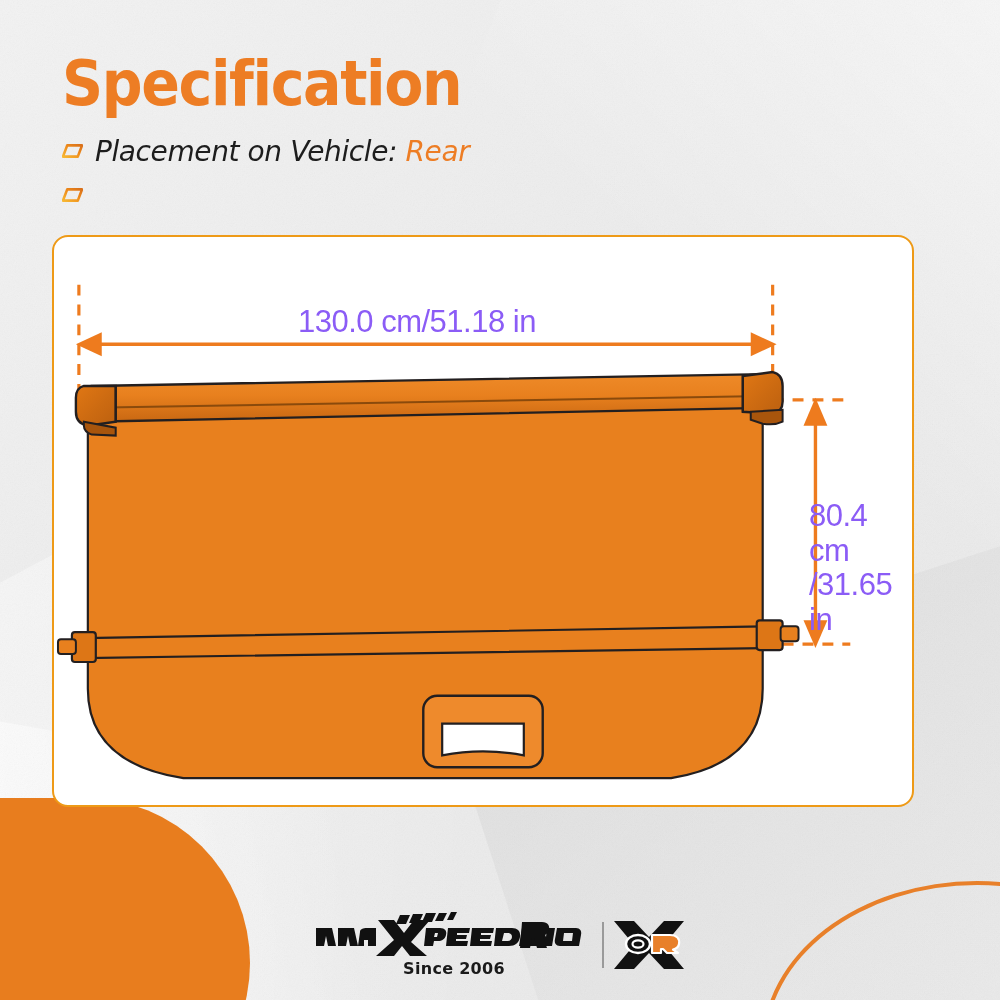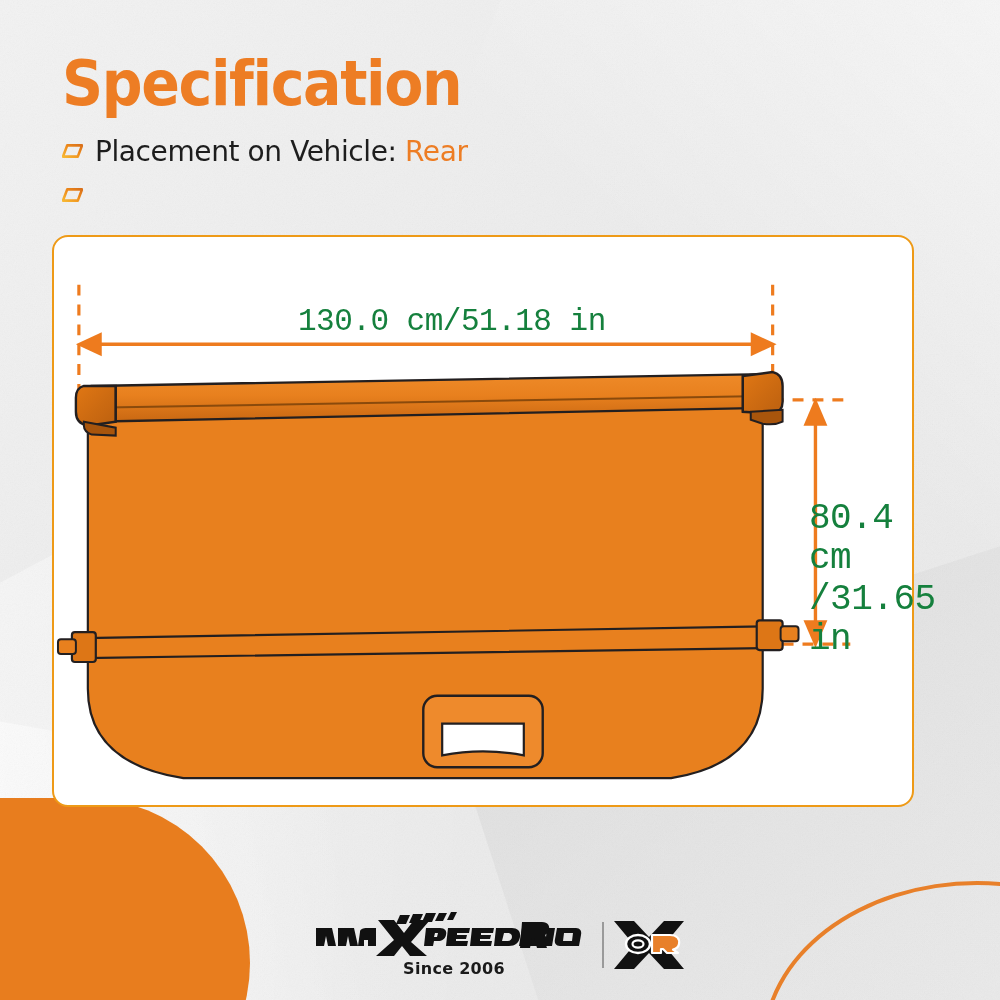--- a/index.html
+++ b/index.html
@@ -95,20 +95,21 @@
     font-size: 62px;
     line-height: 1.02;
     letter-spacing: -1.5px;
     color: #ED7D24;
     transform: scaleX(0.92);
     transform-origin: left center;
   }
 
   .bullets {
     margin-top: 14px;
+    font-style: italic;
   }
   .bullet-row {
     display: flex;
     align-items: center;
     gap: 12px;
     height: 44px;
   }
   .bullet-mark {
     flex: 0 0 auto;
     width: 21px;
@@ -140,35 +141,35 @@
   }
 
   .diagram {
     position: absolute;
     inset: 0;
   }
   .diagram svg { display: block; width: 100%; height: 100%; }
 
   .dim-label {
     position: absolute;
-    font-family: Liberation Mono, monospace;
-    color: #15803d;
+    font-family: Liberation Sans, sans-serif;
+    color: #8b5cf6;
     letter-spacing: -0.5px;
     line-height: 1.12;
   }
   .dim-h {
     left: 244px;
     top: 68px;
     font-size: 31px;
     white-space: nowrap;
   }
   .dim-v {
     left: 755px;
     top: 262px;
-    font-size: 36px;
+    font-size: 31px;
     text-align: left;
     white-space: pre-line;
   }
 
   
   .footer {
     position: absolute;
     left: 0;
     top: 900px;
     width: 1000px;

